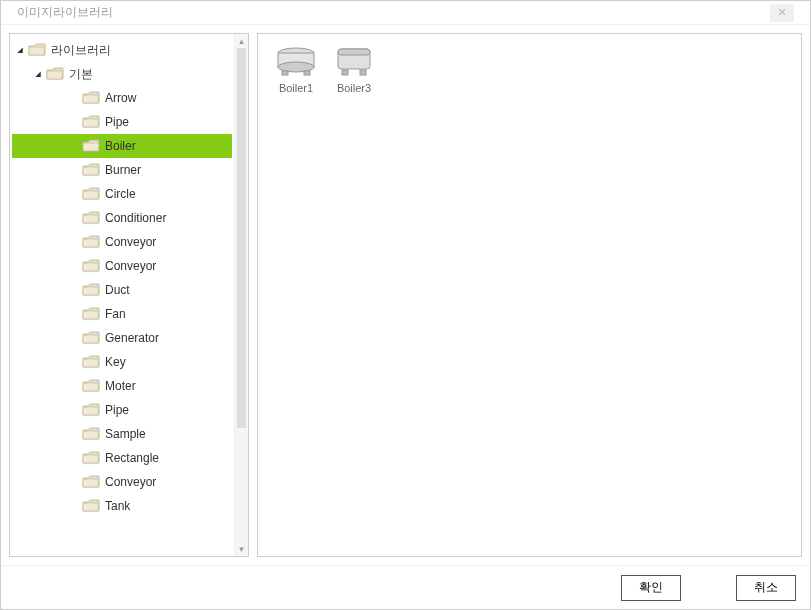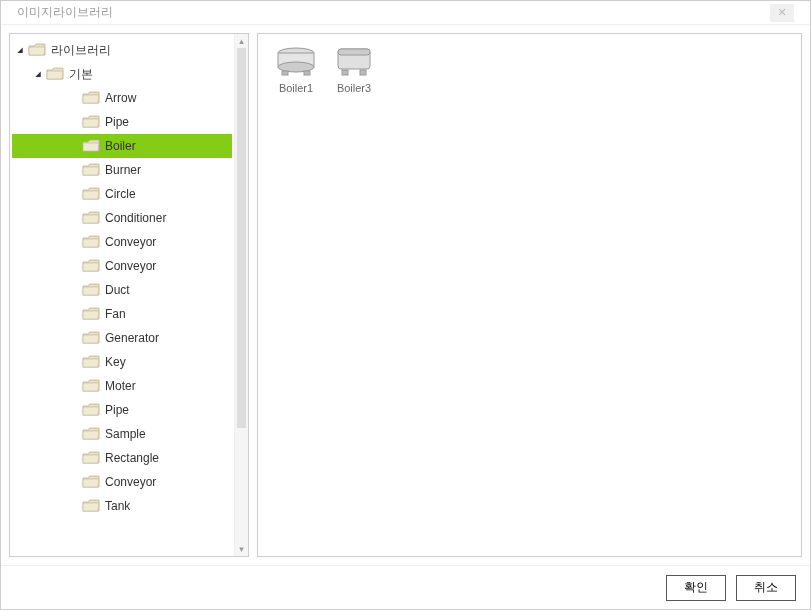--- a/index.html
+++ b/index.html
@@ -147,20 +147,21 @@
       border-top: 1px solid #eee;
     }
     .btn {
       min-width: 60px;
       height: 26px;
       border: 1px solid #555;
       background: #fff;
       font-size: 12px;
       cursor: pointer;
       padding: 0 12px;
+      margin-left: 45px;
     }
   </style>
 </head>
 <body>
 
 <div class="dialog">
 
   <div class="titlebar">
     <span class="titlebar-title">이미지라이브러리</span>
     <div class="titlebar-close">

